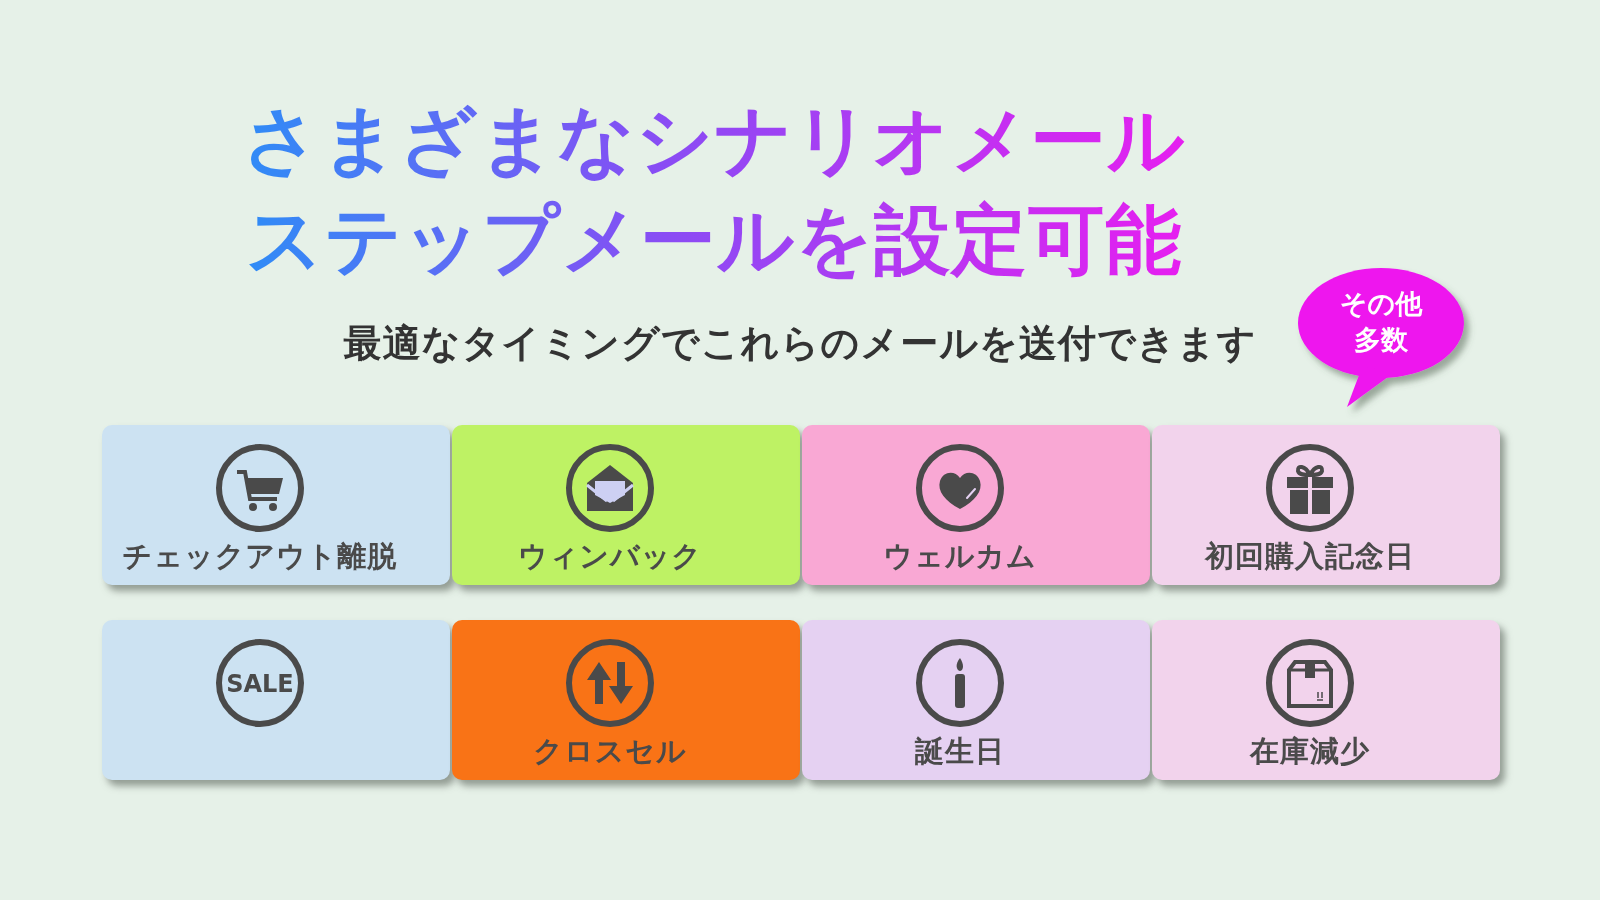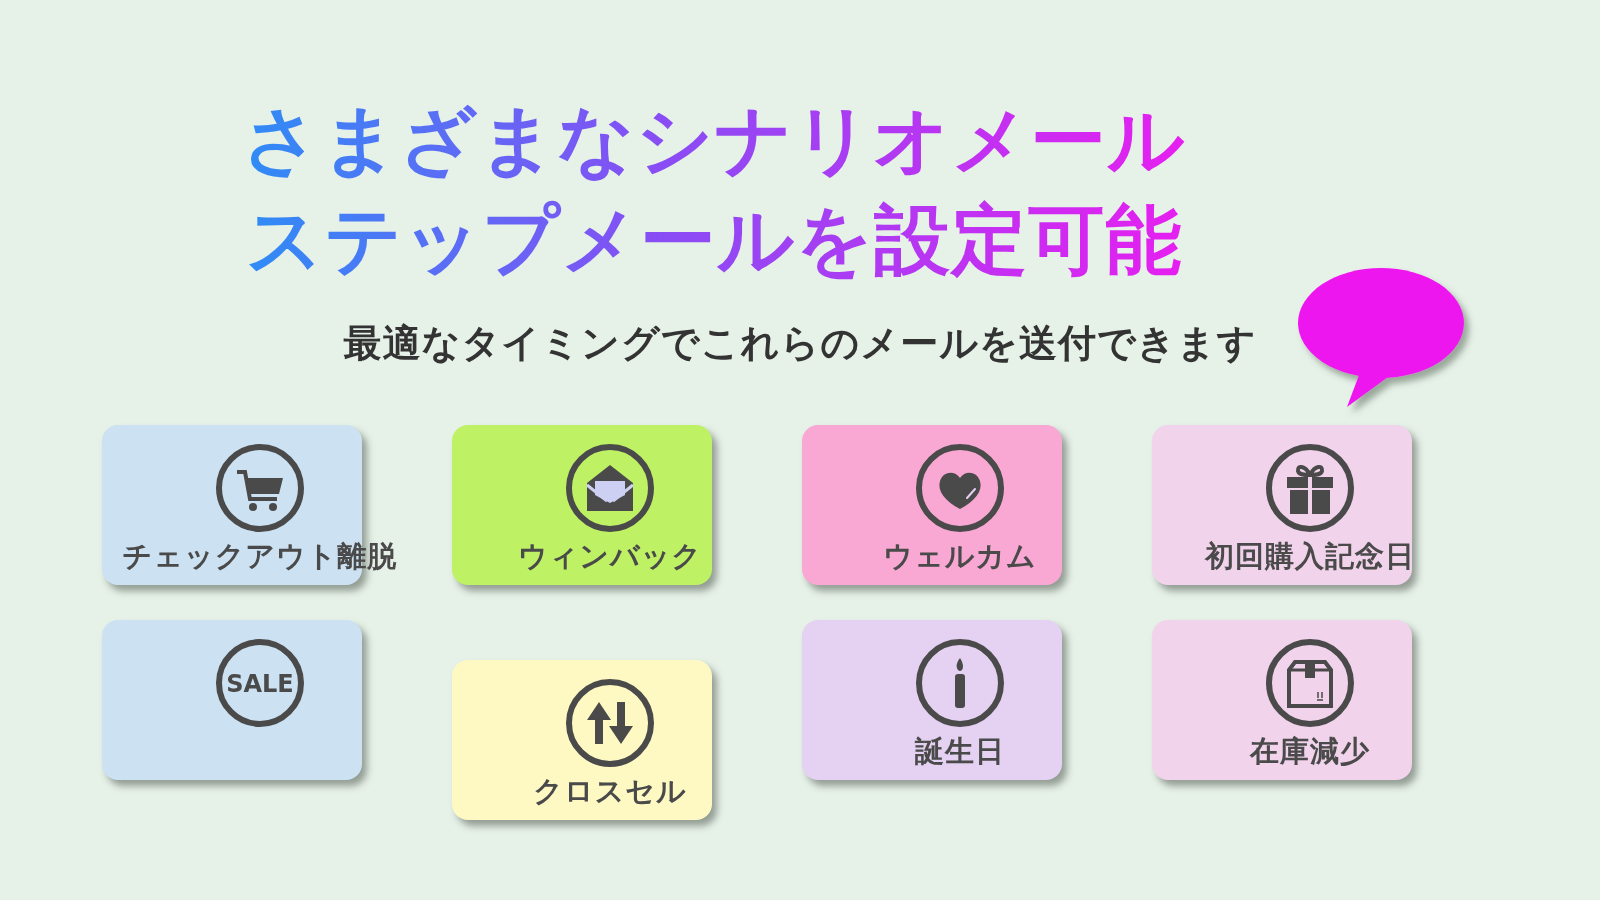--- a/index.html
+++ b/index.html
@@ -24,21 +24,21 @@
   }
   .bubble {
     position:absolute; left:1290px; top:262px; width:200px; height:160px;
   }
   .bubble svg { position:absolute; left:0; top:0; }
   .bubble-text {
     position:absolute; left:8px; top:24px; width:166px; text-align:center;
     color:#ffffff; font-weight:bold; font-size:27px; line-height:36px;
   }
   .card {
-    position:absolute; width:260px; height:160px; border-radius:16px;
+    position:absolute; width:348px; height:160px; border-radius:10px;
     box-shadow:5px 6px 7px rgba(80,90,80,0.55);
   }
   .card .icon {
     position:absolute; left:113px; top:18px; width:90px; height:90px;
   }
   .card .label {
     position:absolute; left:0; top:112px; width:316px; text-align:center;
     font-size:29px; font-weight:bold; color:#4a4a4a; letter-spacing:1px;
   }
 </style>
@@ -59,20 +59,24 @@
     <defs>
       <filter id="bs" x="-20%" y="-20%" width="150%" height="150%">
         <feDropShadow dx="5" dy="6" stdDeviation="3" flood-color="#506050" flood-opacity="0.5"></feDropShadow>
       </filter>
     </defs>
     <g filter="url(#bs)">
       <ellipse cx="91" cy="61" rx="83" ry="55" fill="#ee18ee"></ellipse>
       <path d="M72 105 L57 145 L105 110 Z" fill="#ee18ee"></path>
     </g>
   </svg>
+  <div class="bubble-text">
+    <div>その他</div>
+    <div>多数</div>
+  </div>
 </div>
 
 <div class="card" style="left:102px; top:425px; background:#cce2f2;">
   <svg class="icon" viewBox="0 0 90 90">
     <circle cx="45" cy="45" r="41" fill="none" stroke="#4a4a4a" stroke-width="6"></circle>
     <path d="M22 29 H30 L35 56 H62" fill="none" stroke="#4a4a4a" stroke-width="4"></path>
     <path d="M32 35 H68 L64 51 H35 Z" fill="#4a4a4a"></path>
     <circle cx="38" cy="64" r="4" fill="#4a4a4a"></circle>
     <circle cx="58" cy="64" r="4" fill="#4a4a4a"></circle>
   </svg>
@@ -109,21 +113,21 @@
   <div class="label">初回購入記念日</div>
 </div>
 
 <div class="card" style="left:102px; top:620px; background:#cce2f2;">
   <svg class="icon" viewBox="0 0 90 90">
     <circle cx="45" cy="45" r="41" fill="none" stroke="#4a4a4a" stroke-width="6"></circle>
     <text x="45" y="54" text-anchor="middle" font-family="DejaVu Sans, sans-serif" font-weight="bold" font-size="24" fill="#4a4a4a">SALE</text>
   </svg>
 </div>
 
-<div class="card" style="left:452px; top:620px; background:#fef9c3;margin-top:40px;">
+<div class="card" style="left:452px; top:620px; background:#f97316;">
   <svg class="icon" viewBox="0 0 90 90">
     <circle cx="45" cy="45" r="41" fill="none" stroke="#4a4a4a" stroke-width="6"></circle>
     <path d="M34 24 L22 42 H30 V66 H38 V42 H46 Z" fill="#4a4a4a"></path>
     <path d="M56 66 L68 48 H60 V24 H52 V48 H44 Z" fill="#4a4a4a"></path>
   </svg>
   <div class="label">クロスセル</div>
 </div>
 
 <div class="card" style="left:802px; top:620px; background:#e5d1f2;text-decoration:underline;">
   <svg class="icon" viewBox="0 0 90 90">

